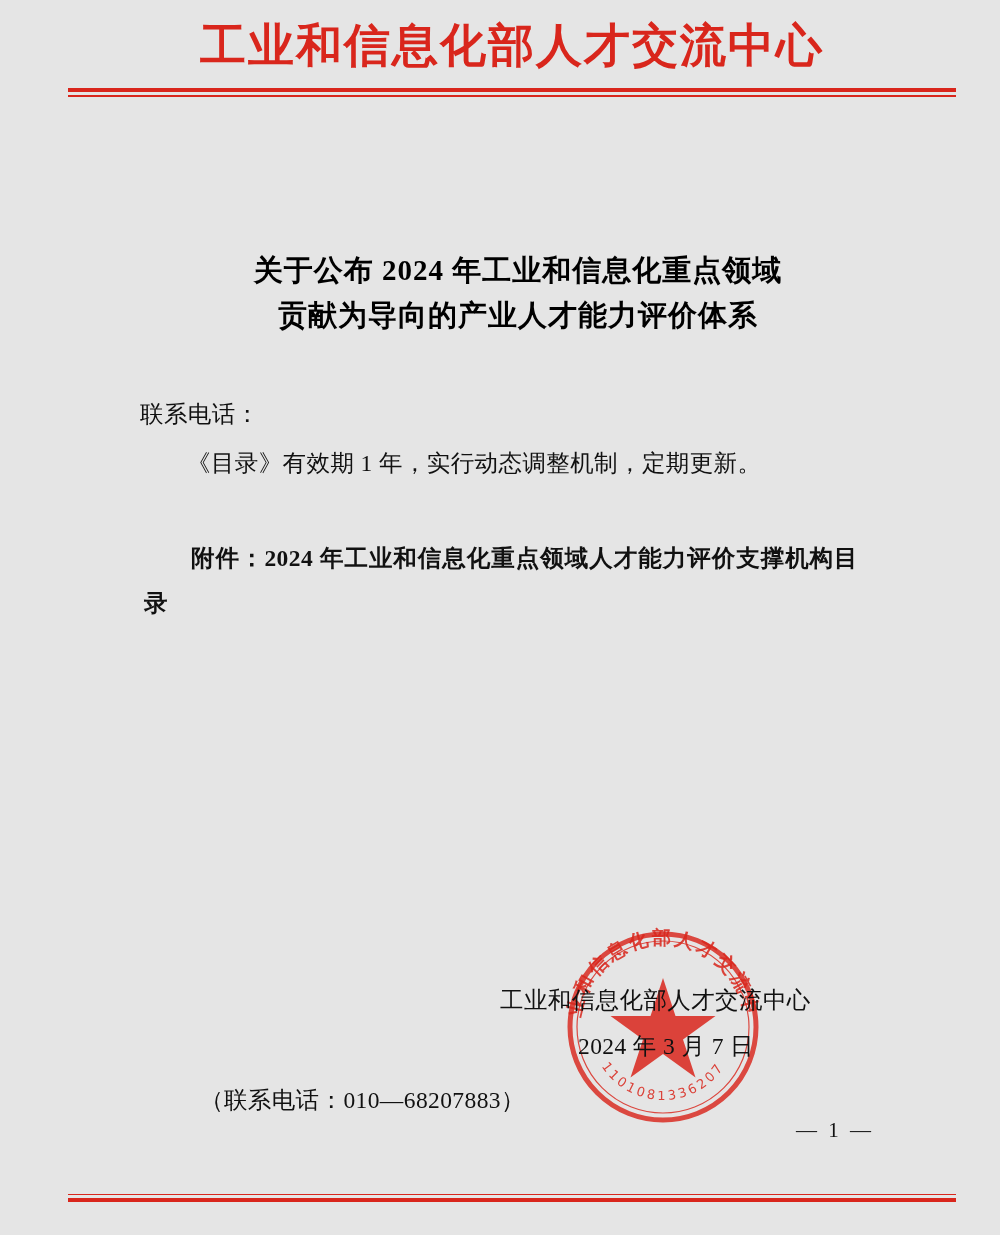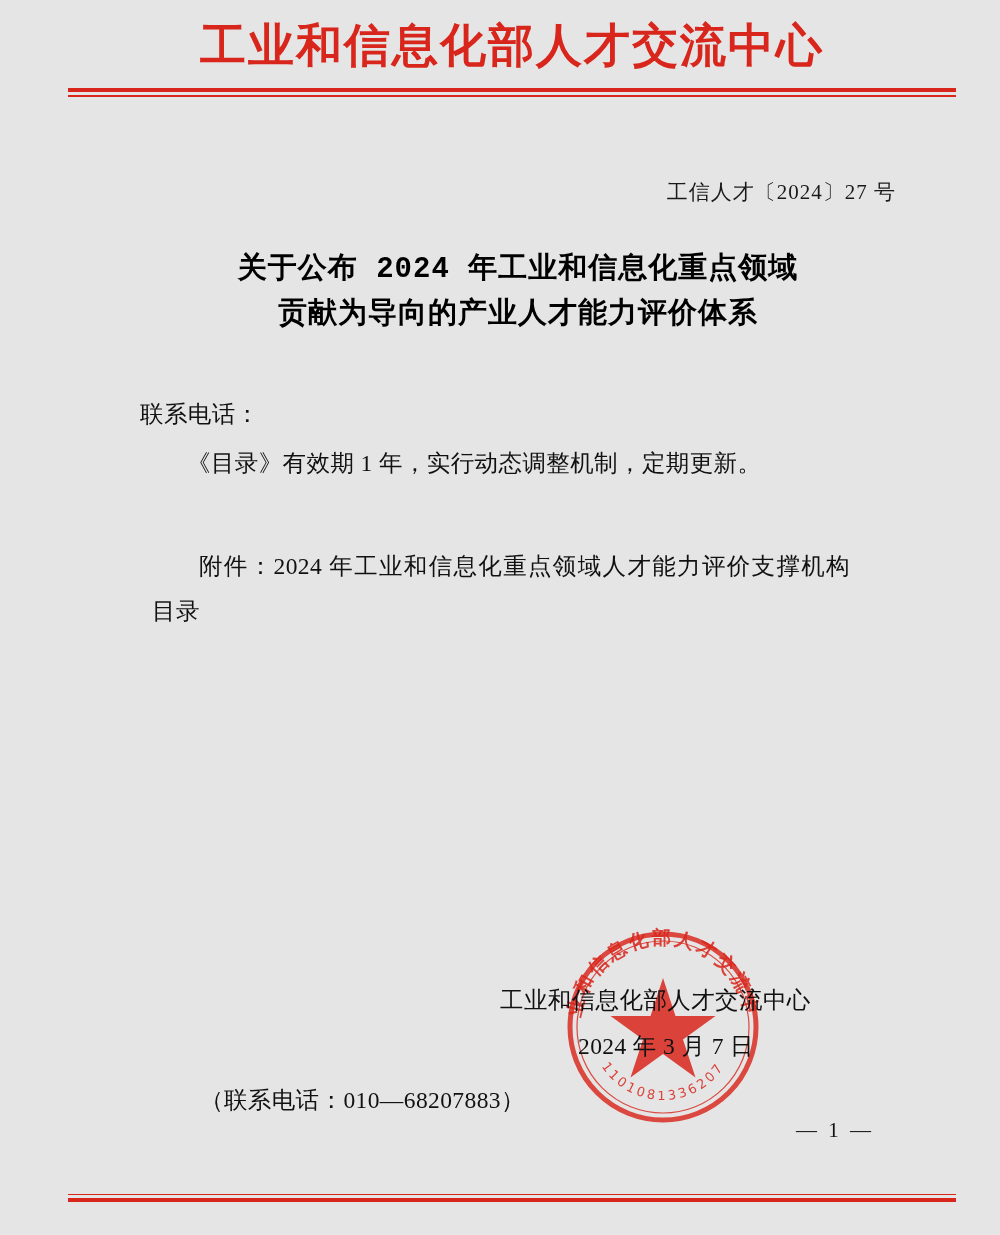--- a/index.html
+++ b/index.html
@@ -64,21 +64,21 @@
     color: #1a1a1a;
   }
 
   
   .doc-title {
     position: absolute;
     top: 248px;
     left: 150px;
     right: 138px;
     text-align: center;
-    font-family: Liberation Mono, monospace;
+    font-family: Liberation Serif, serif;
     font-weight: bold;
     font-size: 29px;
     line-height: 1.55;
     letter-spacing: 1px;
     color: #000;
   }
   .doc-title .line2 {
     display: block;
   }
 
@@ -98,23 +98,24 @@
     margin: 0 0 2px 0;
   }
   .para {
     margin: 0;
     text-indent: 2em;
   }
   .para.spaced {
     margin-top: 4px;
   }
   .attachment {
-    margin: 12px;
+    margin: 4px;
     text-indent: 2em;
     padding-top: 46px;
+    font-weight: bold;
   }
 
   
   .signature {
     position: absolute;
     top: 978px;
     left: 500px;
     width: 380px;
     text-align: left;
     font-size: 23.5px;
@@ -172,21 +173,20 @@
 <div id="page">
 
   <div class="letterhead">
     <div class="letterhead-title">工业和信息化部人才交流中心</div>
   </div>
   <div class="rule-group">
     <div class="rule-thick"></div>
     <div class="rule-thin"></div>
   </div>
 
-  <div class="doc-number">工信人才〔2024〕27 号</div>
 
   <div class="doc-title">
     <span class="line1">关于公布 2024 年工业和信息化重点领域</span>
     <span class="line2">贡献为导向的产业人才能力评价体系</span>
   </div>
 
   <div class="body-wrap">
     <p class="salutation">联系电话：</p>
     <p class="para spaced">《目录》有效期 1 年，实行动态调整机制，定期更新。</p>
     <p class="attachment">附件：2024 年工业和信息化重点领域人才能力评价支撑机构目录</p>

